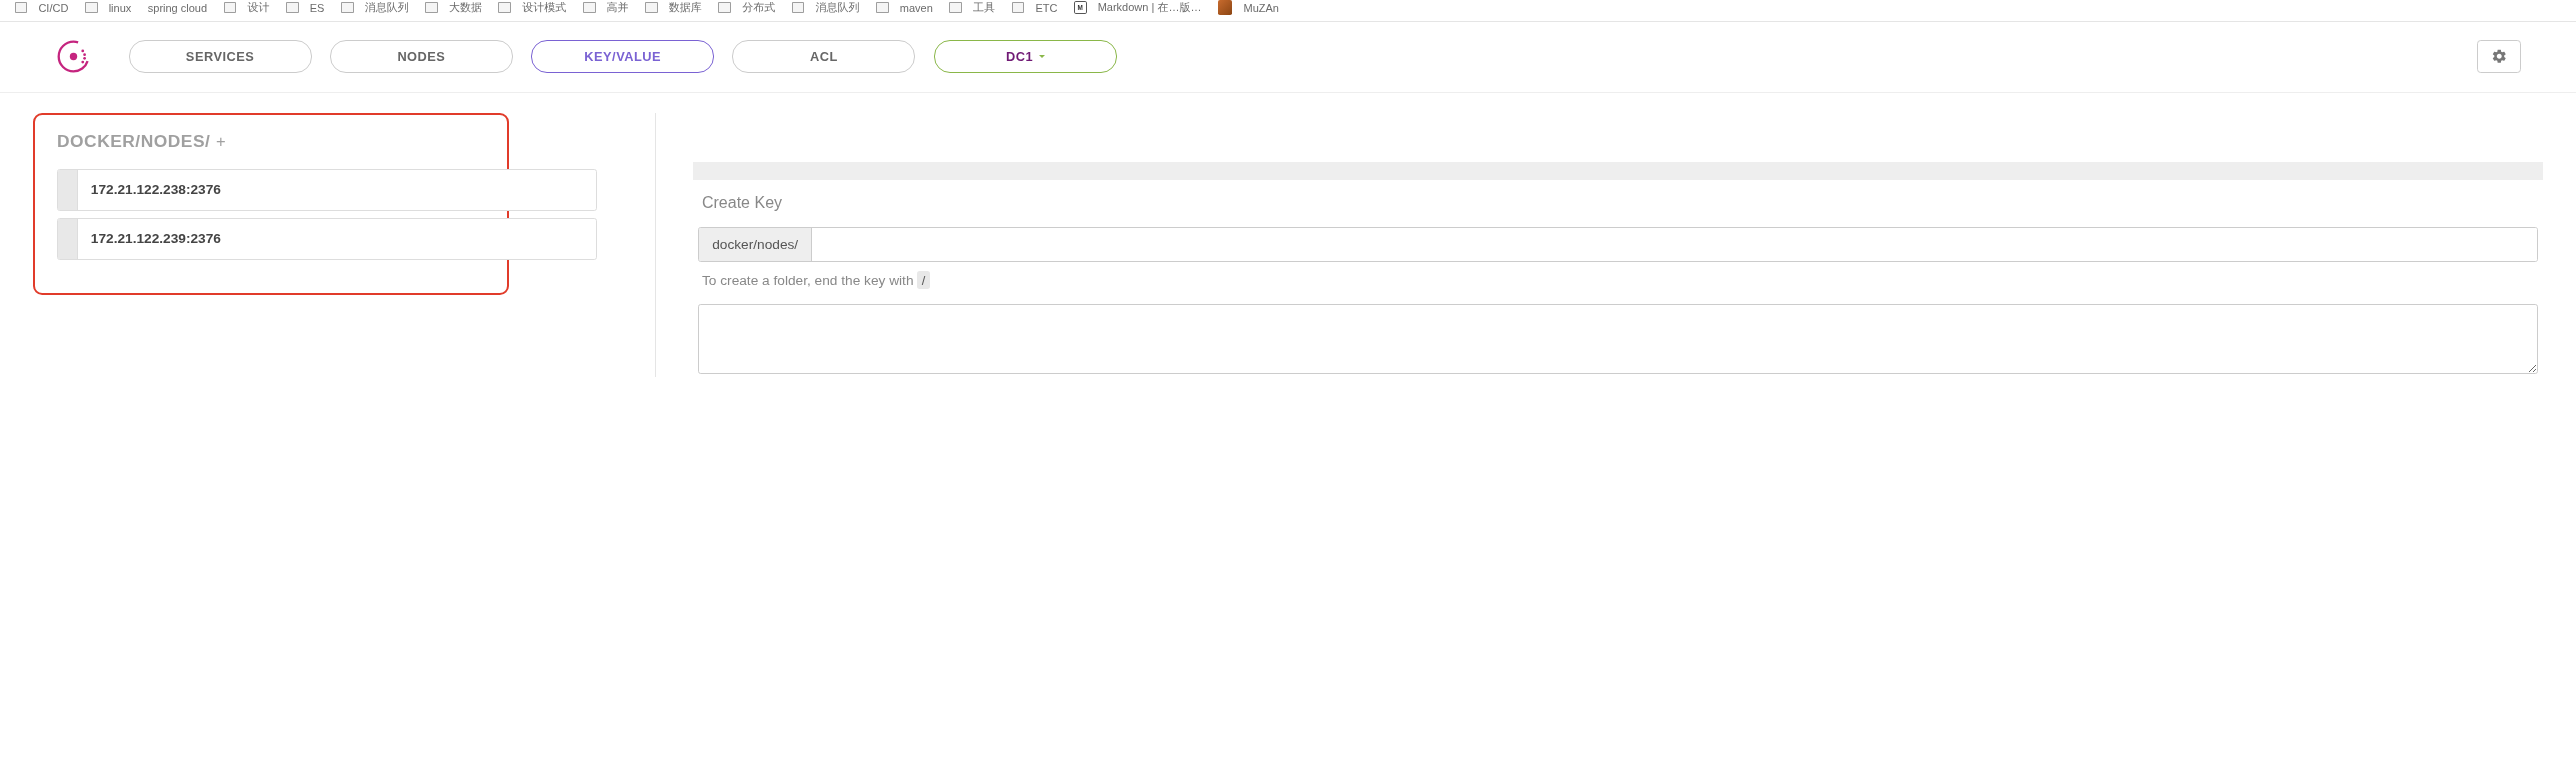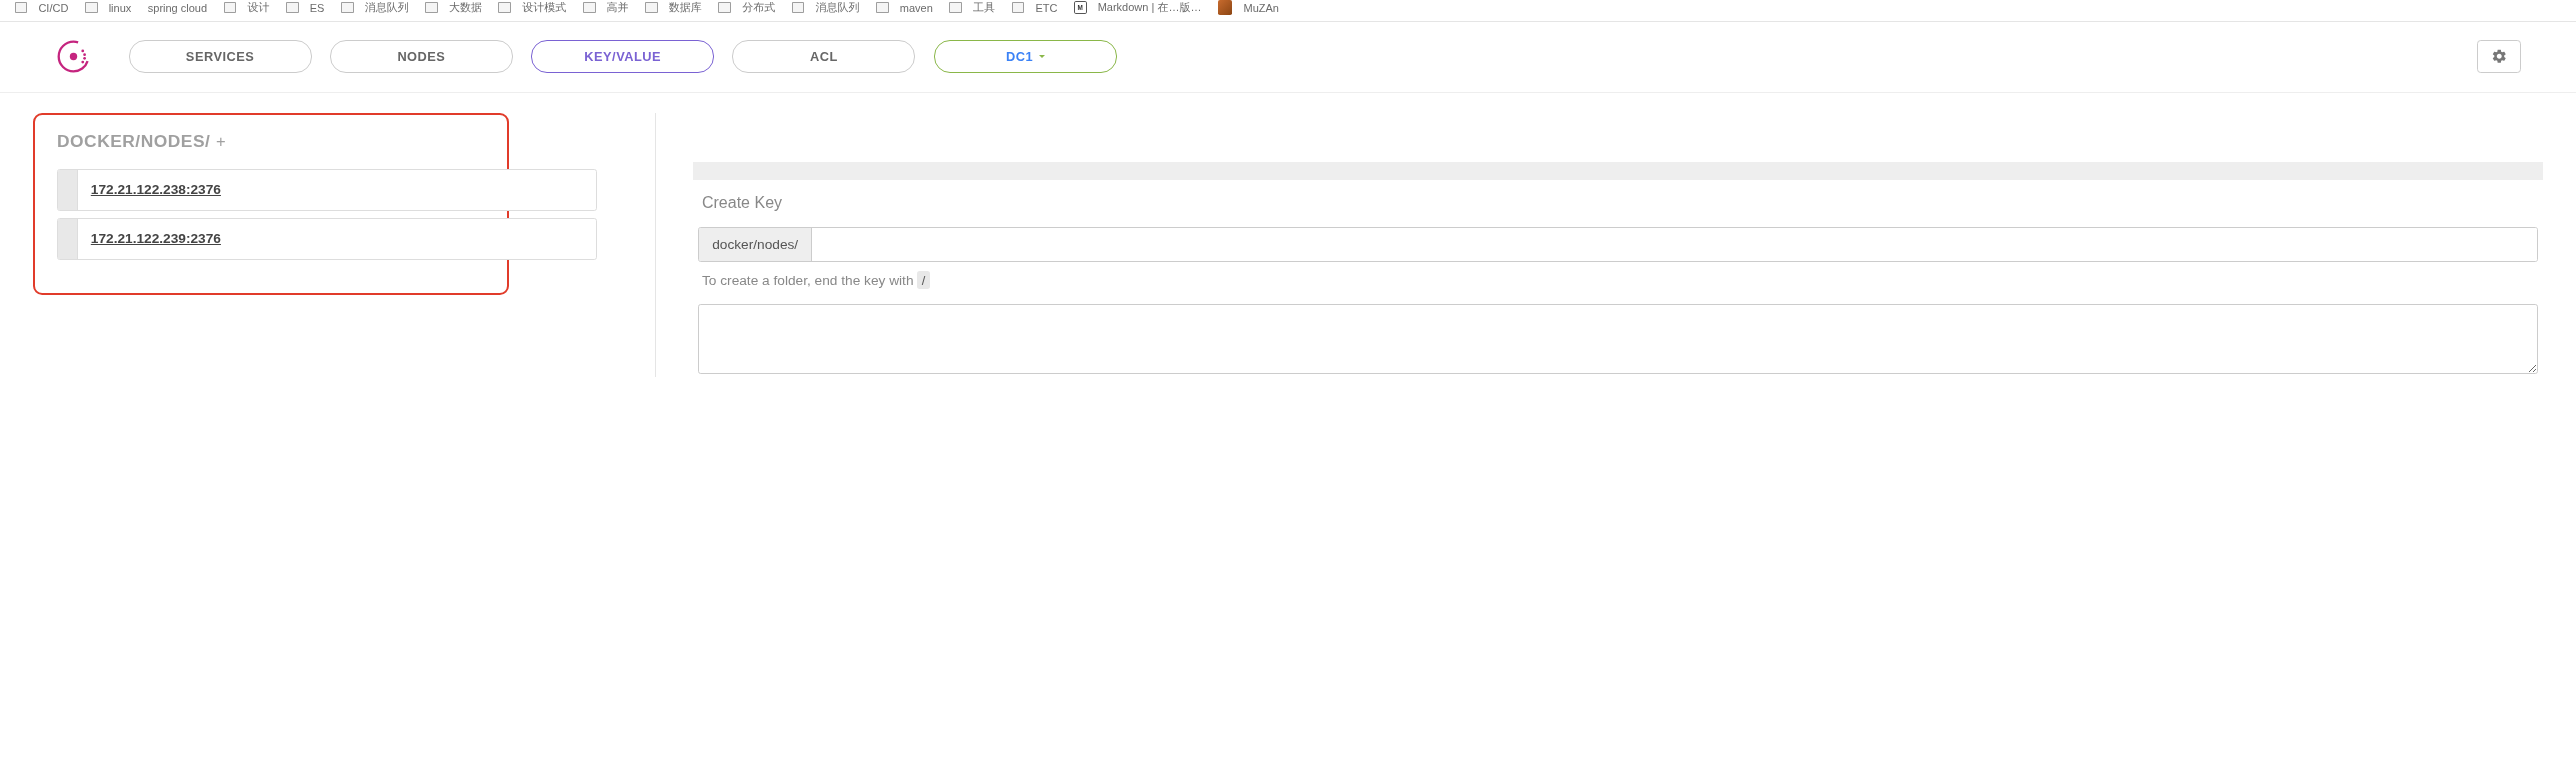--- a/index.html
+++ b/index.html
@@ -93,21 +93,21 @@
       justify-content: center;
     }
     
     .nav-button-active {
       border-color: #7a62d3;
       color: #7a62d3;
     }
     
     .nav-button-dc {
       border-color: #8ab749;
-      color: #3b82f6;
+      color: #701a75;
     }
     
     .caret-down {
       width: 0;
       height: 0;
       border-left: 3.7px solid transparent;
       border-right: 3.7px solid transparent;
       border-top: 3.7px solid #8ab749;
       margin-left: 5.5px;
     }
@@ -193,21 +193,20 @@
       height: 100%;
       background: #e8e8e8;
       border-right: 0.9px solid #dddddd;
     }
     
     .key-item-text {
       padding-left: 12.8px;
       font-size: 13.7px;
       font-weight: 600;
       color: #444444;
-      text-decoration: underline;
     }
     
     .vertical-divider {
       width: 0.9px;
       background: #e5e5e5;
       align-self: stretch;
     }
     
     .right-panel {
       flex: 1;

